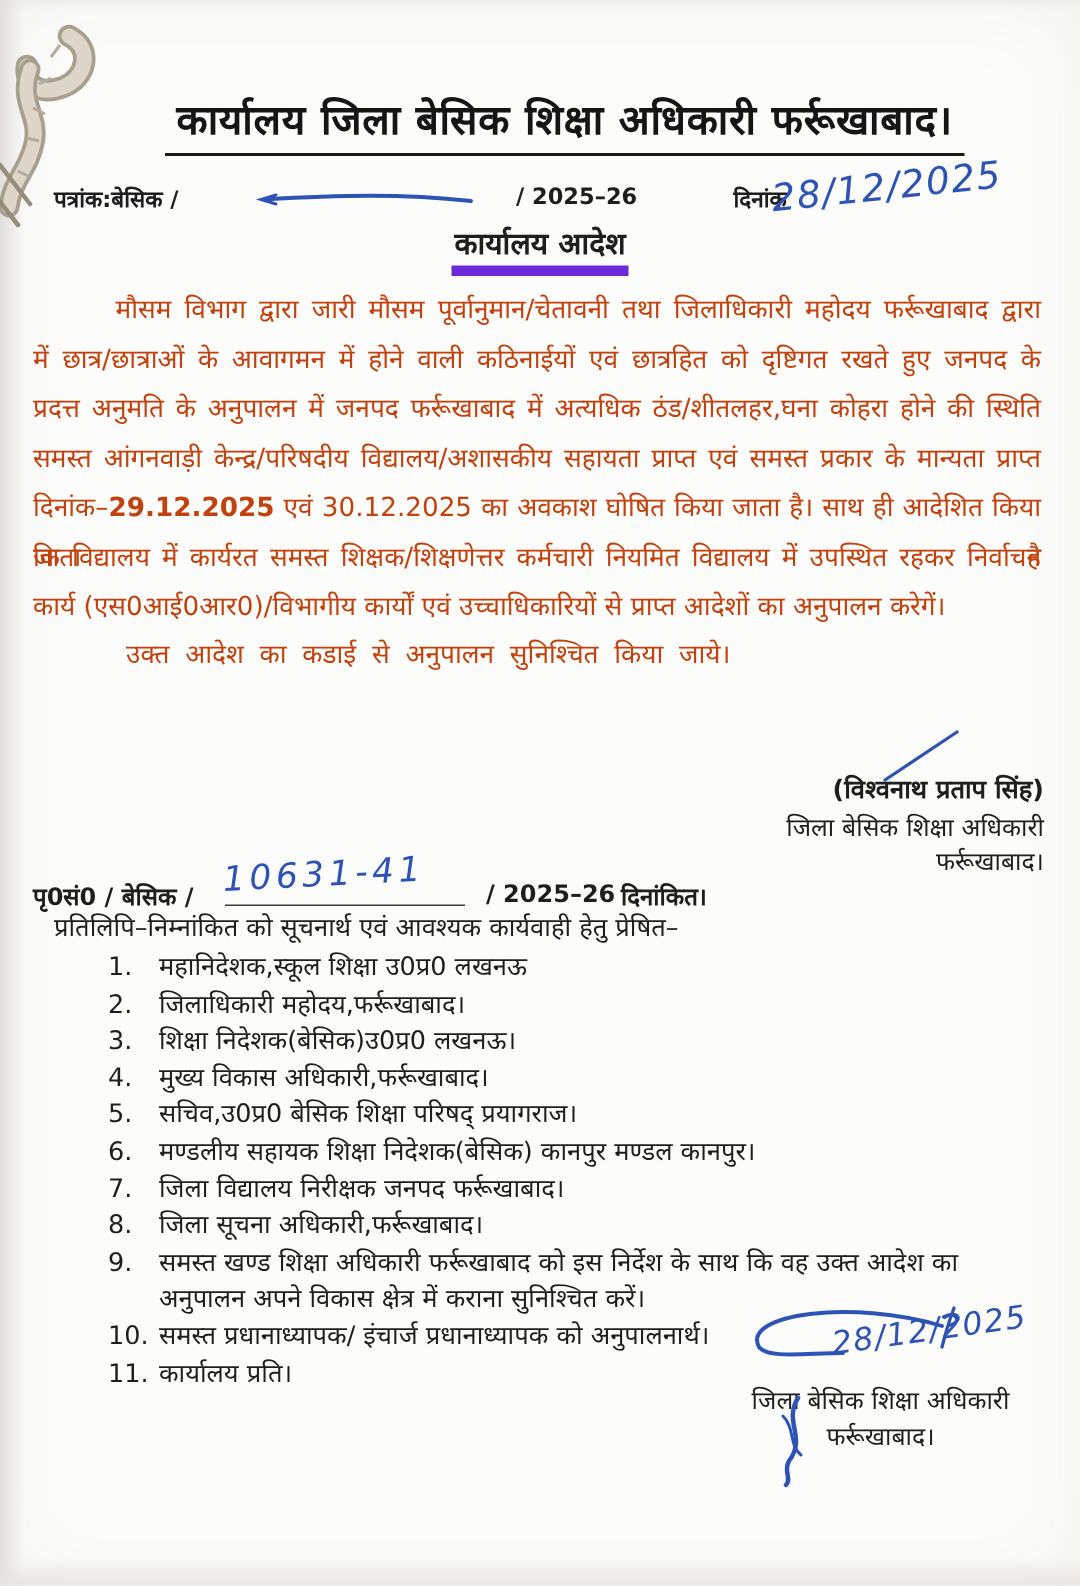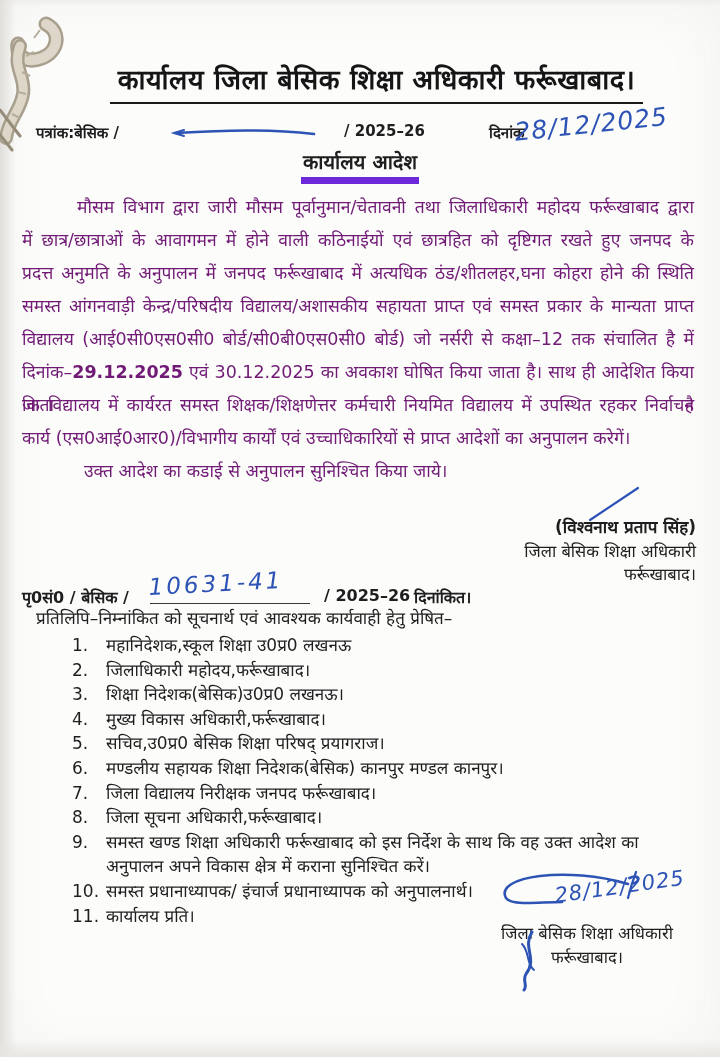--- a/index.html
+++ b/index.html
@@ -46,25 +46,25 @@
   }
   .pen-stroke-svg{position:absolute;left:168px;top:126px;}
 
   .order-heading-wrap{position:absolute;top:148px;left:0;width:100%;text-align:center;}
   .order-heading{
     display:inline-block;font-size:20px;font-weight:bold;
     border-bottom:7px solid #6d28d9;padding:0 2px 2px 2px;
   }
 
   
-  .body-par{position:absolute;top:191px;left:22px;width:672px;font-size:17.5px;color:#701a75;}
+  .body-par{position:absolute;top:191px;left:22px;width:672px;font-size:17.5px;color:#c2410c;}
   .para-line{height:33px;line-height:33px;white-space:nowrap;text-align:justify;}
   .para-line.justify{white-space:normal;text-align:justify;text-align-last:justify;}
   .para-line.indent{text-indent:55px;}
-  .closing-line{height:33px;line-height:33px;text-indent:62px;margin-top:0;}
+  .closing-line{height:33px;line-height:33px;text-indent:62px;margin-top:0;font-family:Liberation Mono, monospace;}
 
   
   .sig-top{position:absolute;left:478px;top:516px;width:218px;text-align:right;line-height:23.5px;}
   .sig-name{font-weight:bold;font-size:17px;}
   .sig-line{font-size:16.5px;font-weight:500;}
   .sig-slash-svg{position:absolute;left:588px;top:486px;}
 
   
   .endors{position:absolute;top:585px;left:22px;width:676px;height:24px;font-size:16px;font-weight:600;}
   .endors .blank{
@@ -135,21 +135,20 @@
 
   <div class="order-heading-wrap">
     <span class="order-heading">कार्यालय आदेश</span>
   </div>
 
   <div class="body-par" id="body-paragraph">
       <div class="para-line justify indent"><span>मौसम विभाग द्वारा जारी मौसम पूर्वानुमान/चेतावनी तथा जिलाधिकारी महोदय फर्रूखाबाद द्वारा</span></div>
       <div class="para-line justify"><span>में छात्र/छात्राओं के आवागमन में होने वाली कठिनाईयों एवं छात्रहित को दृष्टिगत रखते हुए जनपद के</span></div>
       <div class="para-line justify"><span>प्रदत्त अनुमति के अनुपालन में जनपद फर्रूखाबाद में अत्यधिक ठंड/शीतलहर,घना कोहरा होने की स्थिति</span></div>
       <div class="para-line justify"><span>समस्त आंगनवाड़ी केन्द्र/परिषदीय विद्यालय/अशासकीय सहायता प्राप्त एवं समस्त प्रकार के मान्यता प्राप्त</span></div>
-      <div class="para-line justify"><span>विद्यालय (आई0सी0एस0सी0 बोर्ड/सी0बी0एस0सी0 बोर्ड) जो नर्सरी से कक्षा–12 तक संचालित है में</span></div>
       <div class="para-line justify"><span>दिनांक–</span><b>29.12.2025</b><span> एवं 30.12.2025 का अवकाश घोषित किया जाता है। साथ ही आदेशित किया जाता है</span></div>
       <div class="para-line justify"><span>कि विद्यालय में कार्यरत समस्त शिक्षक/शिक्षणेत्तर कर्मचारी नियमित विद्यालय में उपस्थित रहकर निर्वाचन</span></div>
       <div class="para-line"><span>कार्य (एस0आई0आर0)/विभागीय कार्यों एवं उच्चाधिकारियों से प्राप्त आदेशों का अनुपालन करेगें।</span></div>
       <div class="closing-line">उक्त आदेश का कडाई से अनुपालन सुनिश्चित किया जाये।</div>
     </div>
 
   <svg class="sig-slash-svg" width="54" height="36" viewBox="0 0 54 36">
     <path d="M2 34 L 50 2" fill="none" stroke="#2d53b5" stroke-width="2.2" stroke-linecap="round"></path>
   </svg>
   <div class="sig-top">

